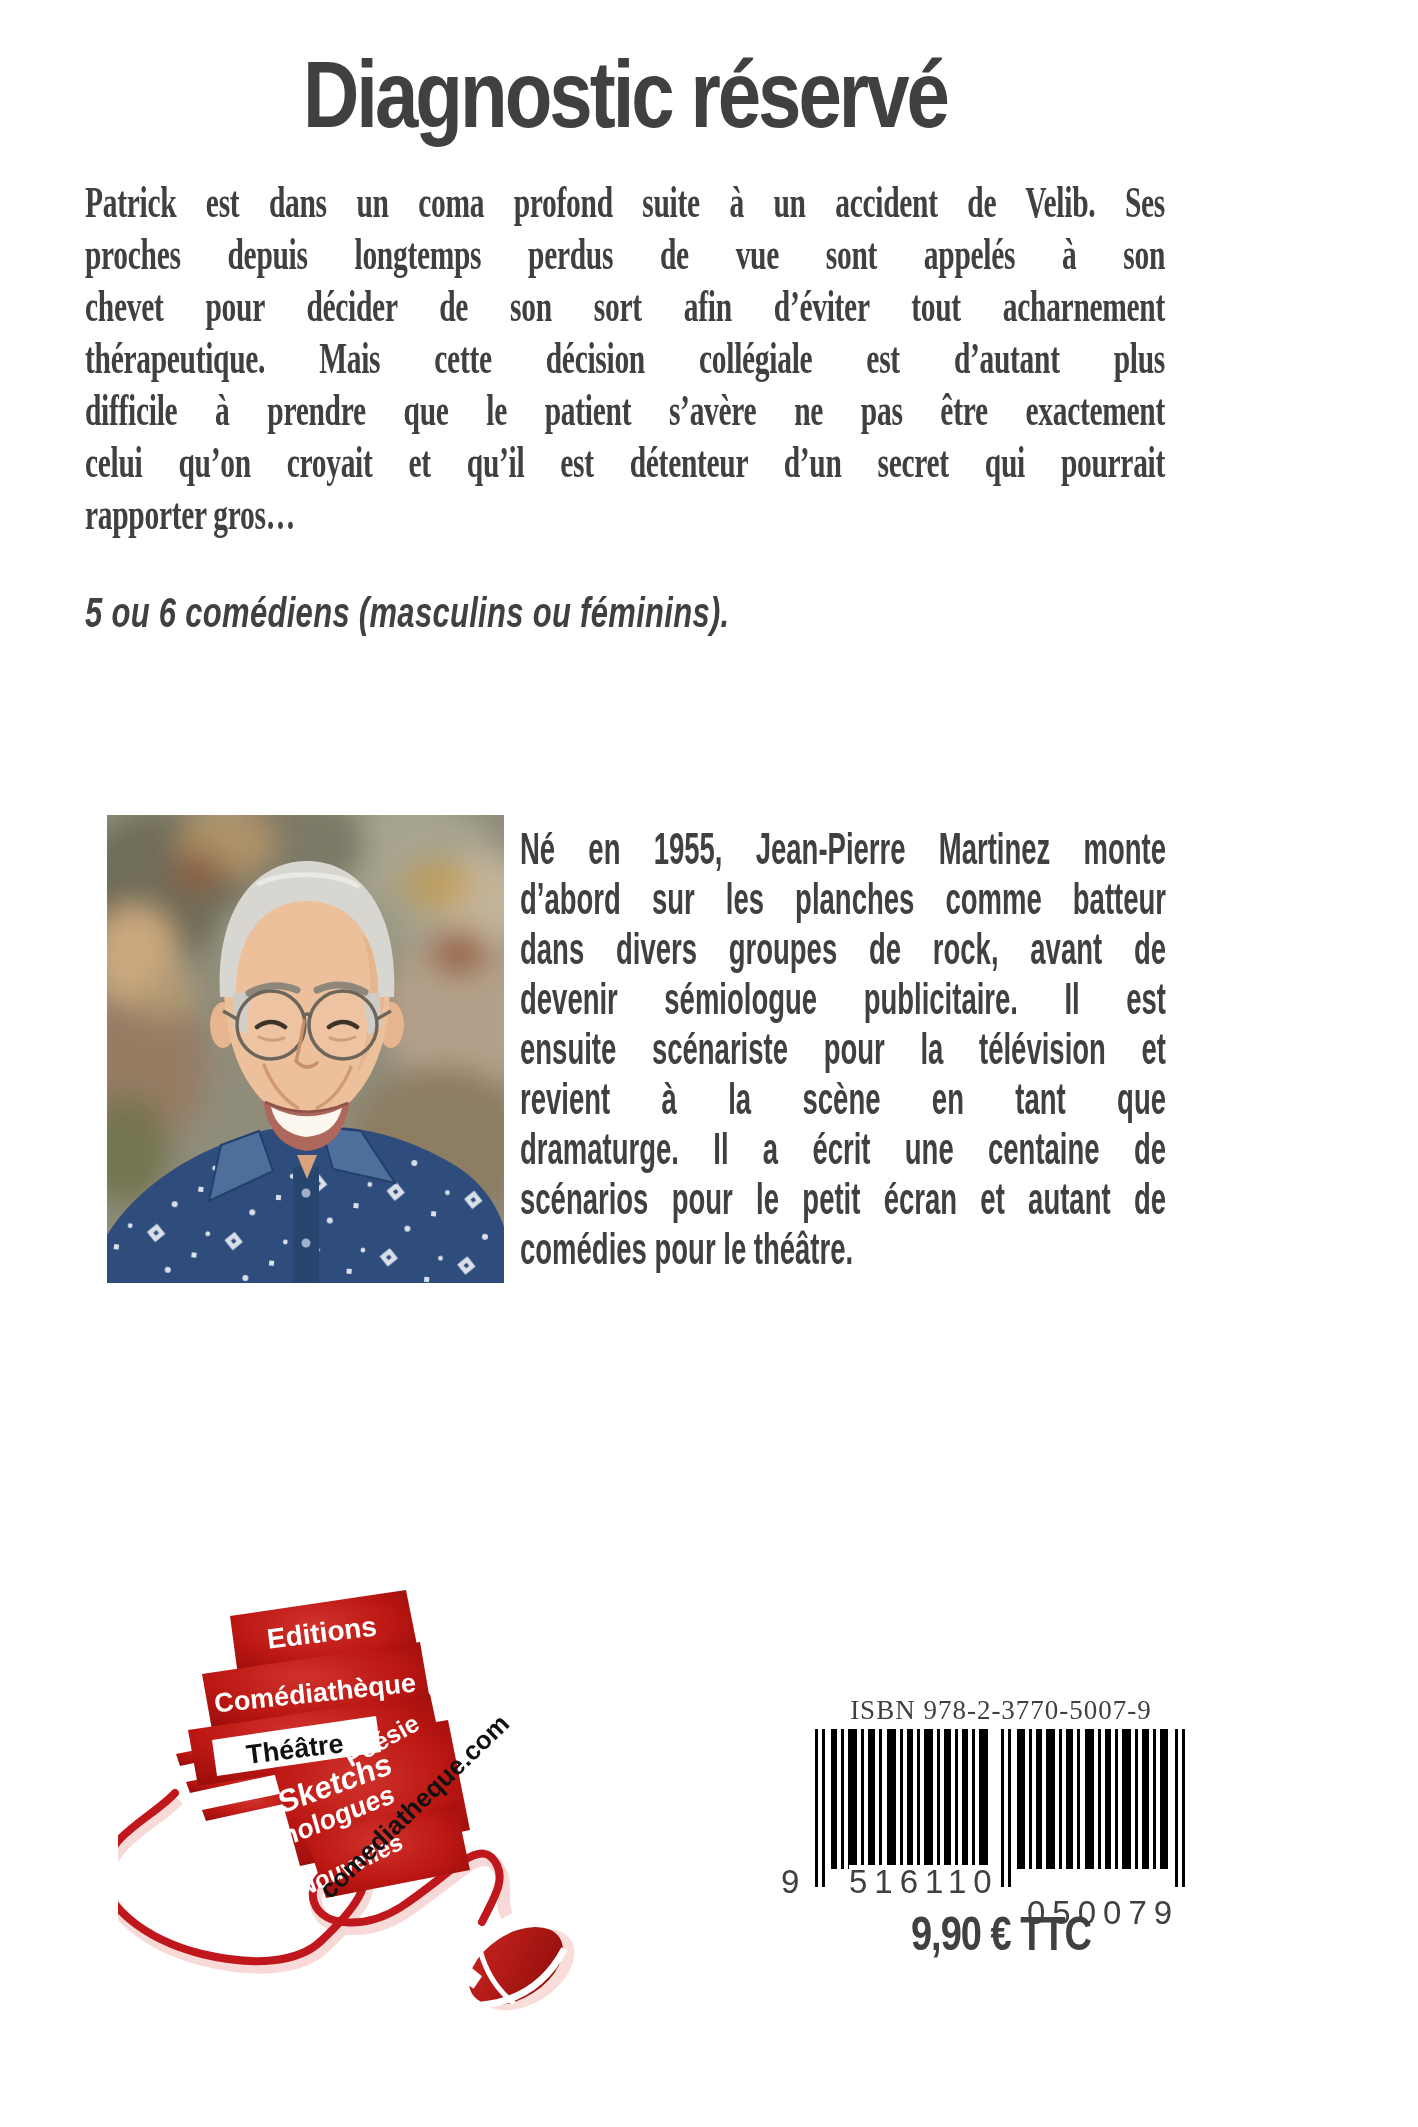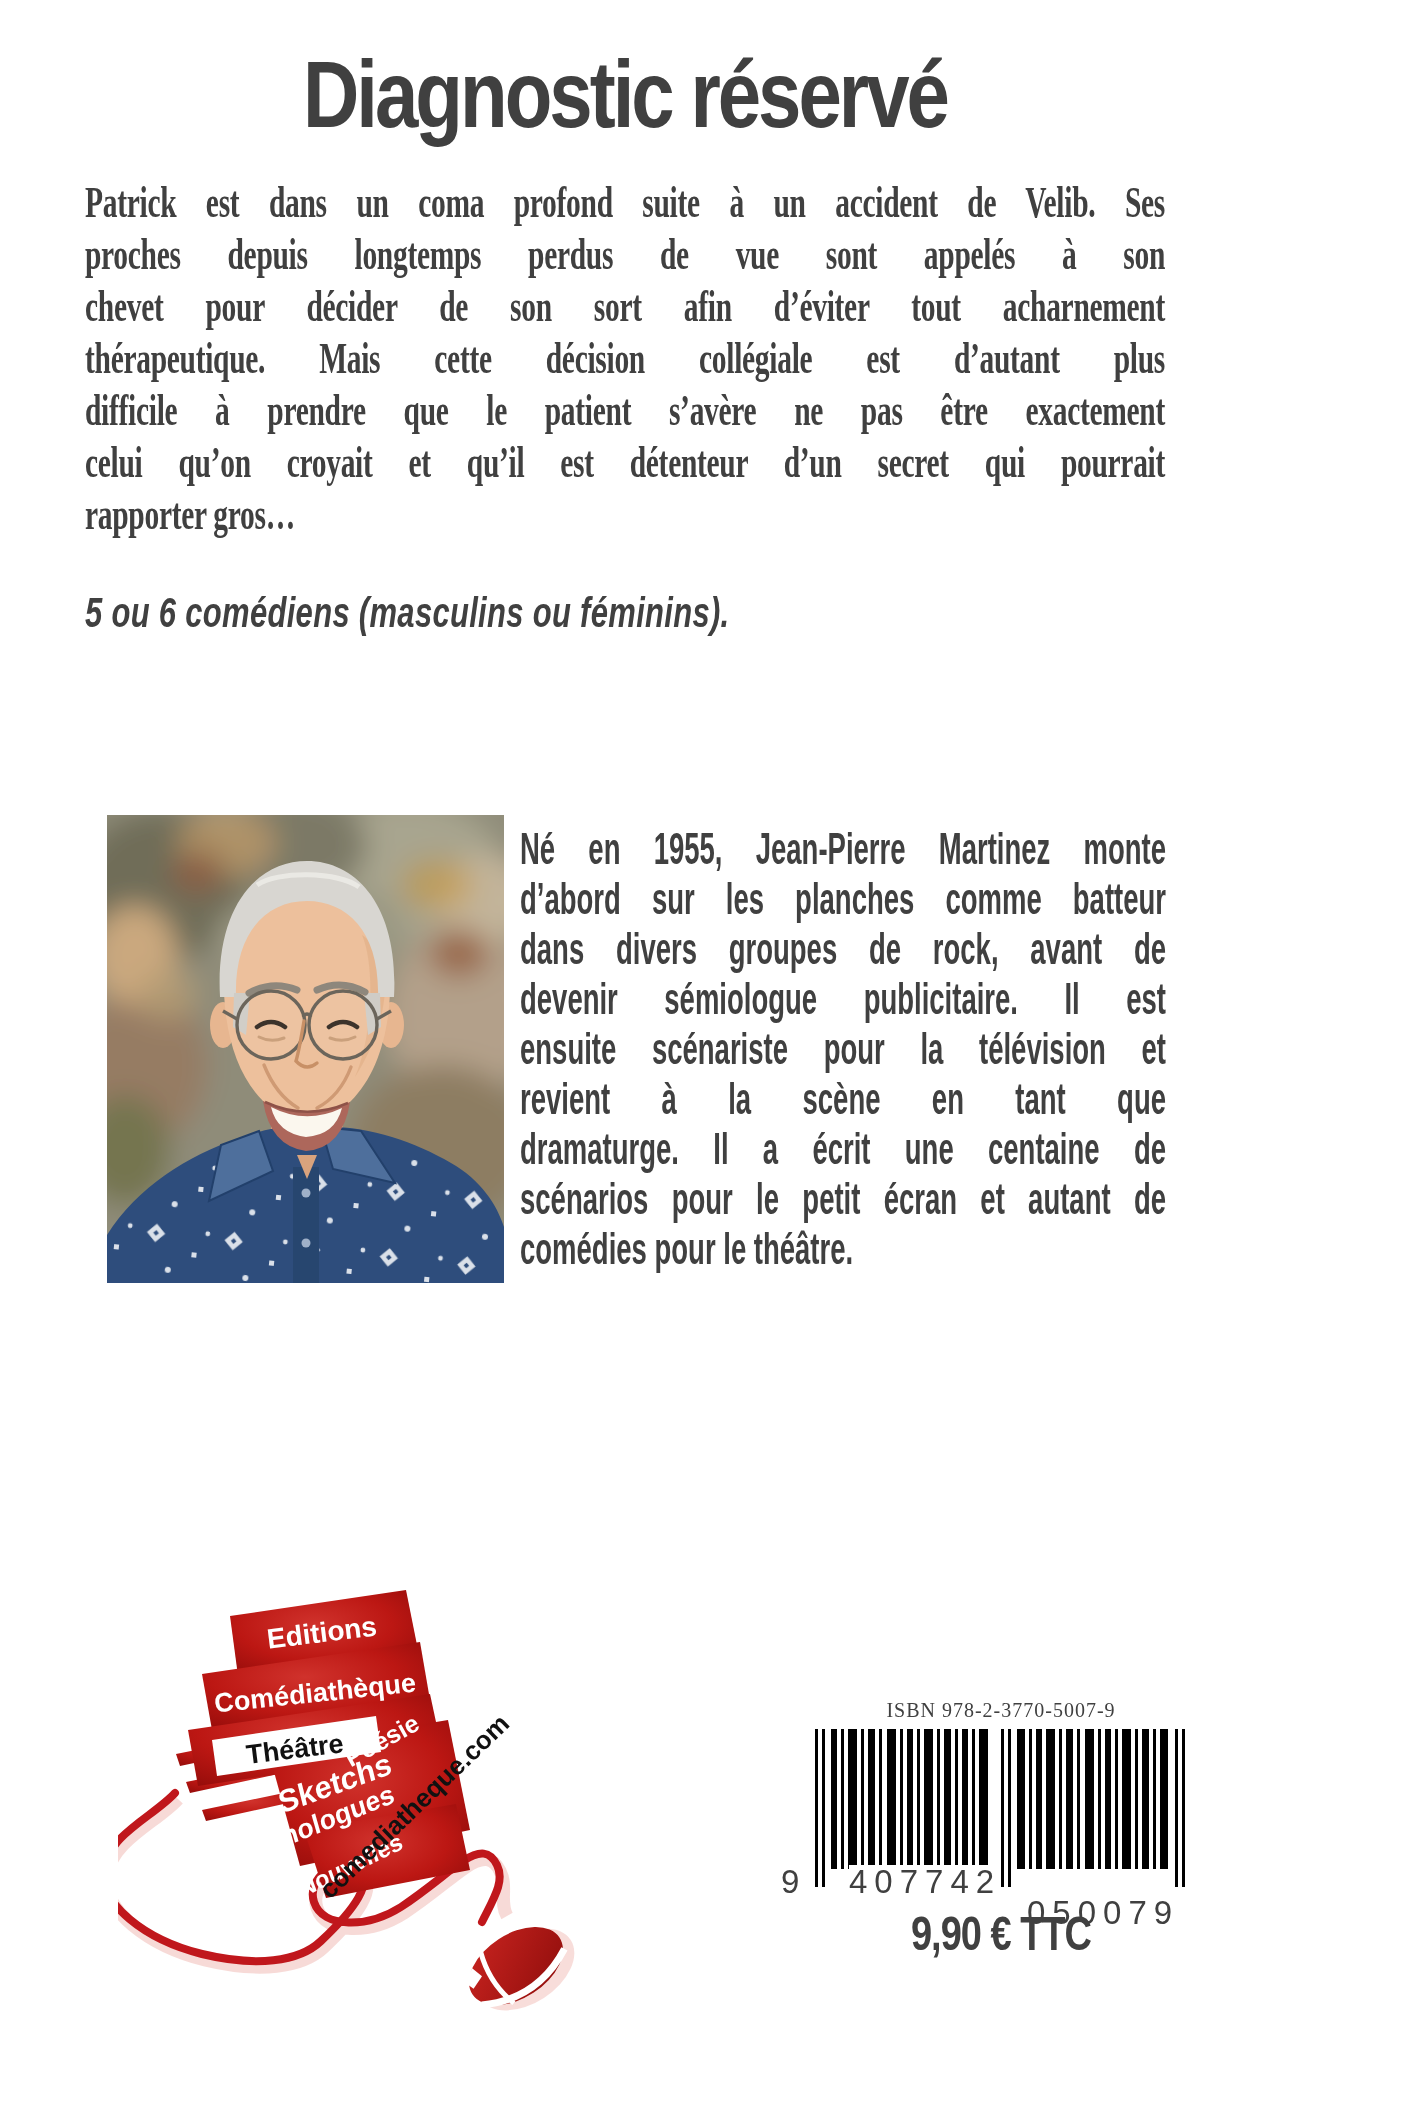--- a/index.html
+++ b/index.html
@@ -32,21 +32,21 @@
   .more{left:85px;top:1288px;width:1080px;}
   .more .ln{height:50px;line-height:50px;font-size:29.5px;transform:scaleY(1.48);}
   
   .photo{position:absolute;left:107px;top:815px;width:397px;height:468px;}
   .photo svg{display:block;}
   
   .logo{position:absolute;left:118px;top:1578px;width:462px;height:446px;}
   
   .purchase{position:absolute;left:815px;top:1694px;width:372px;}
   .isbn{
-    text-align:center;font-family:"Liberation Serif",serif;font-size:20px;
+    text-align:center;font-family:"Liberation Serif",serif;font-size:27px;
     letter-spacing:1px;white-space:nowrap;line-height:32px;
   }
   .barcode{position:relative;width:372px;height:158px;margin-top:3px;}
   .digits{position:relative;height:36px;margin-top:-22px;}
   .digit{
     position:absolute;top:0;font-size:33px;line-height:34px;letter-spacing:7px;
     background:#fff;white-space:nowrap;
   }
   .d0{left:-34px;background:transparent;}
   .d1{left:34px;}
@@ -284,19 +284,19 @@
             <rect x="307" y="0" width="9" height="140"></rect>
           <rect x="320" y="0" width="3" height="140"></rect>
             <rect x="327" y="0" width="7" height="140"></rect>
           <rect x="338" y="0" width="3" height="140"></rect>
             <rect x="345" y="0" width="8" height="140"></rect>
         </g>
       </svg>
     </div>
     <div class="digits">
       <span class="digit d0">9</span>
-      <span class="digit d1">407742</span>
+      <span class="digit d1">516110</span>
       <span class="digit d2">050079</span>
     </div>
     <div class="price">9,90 € TTC</div>
   </div>
 
 </div>
 
 </body></html>

